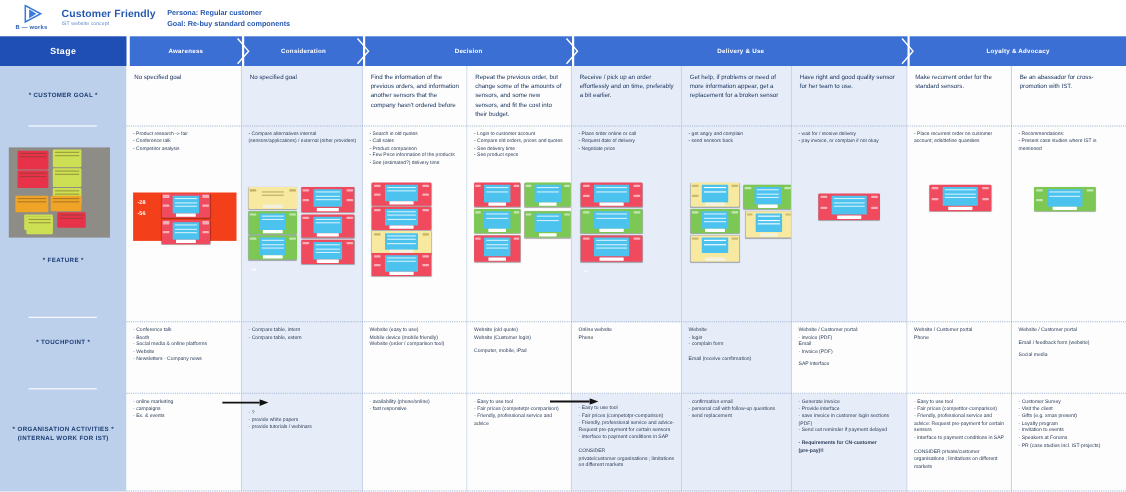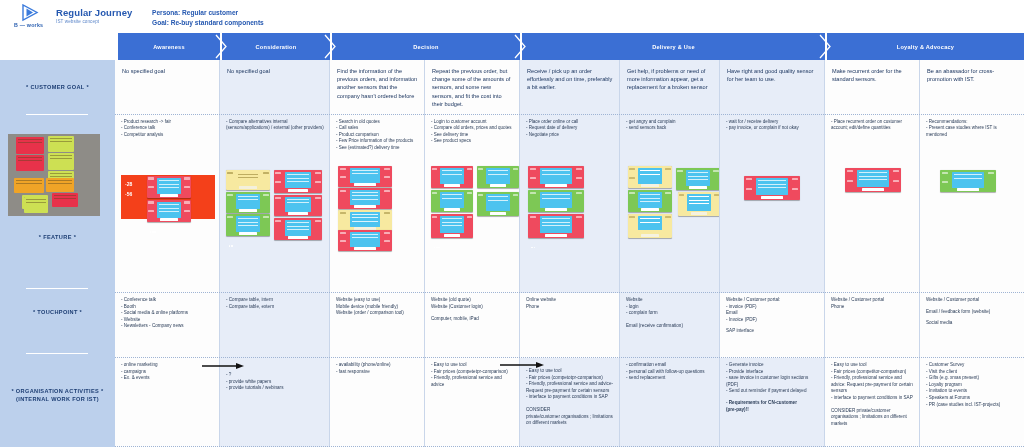--- a/index.html
+++ b/index.html
@@ -89,29 +89,30 @@
   <div class="header">
     <div class="logo-box">
       <div class="logo-mark">
         <svg width="20" height="18" viewBox="0 0 20 18">
           <path d="M3 1 L3 16 L17 8.5 Z" fill="none" stroke="#3b7bdc" stroke-width="1.4"></path>
           <path d="M6.5 4.5 L6.5 12.5 L13 8.5 Z" fill="#3b7bdc"></path>
         </svg>
       </div>
       <div class="logo-word">B — works</div>
     </div>
-    <div class="hdr-title">Regular Journey</div>
+    <div class="hdr-title">Customer Friendly</div>
     <div class="hdr-sub">IST website concept</div>
     <div class="persona">
       <div>Persona: Regular customer</div>
       <div>Goal: Re-buy standard components</div>
     </div>
   </div>
 
   <div class="stagebar">
+    <div class="stage-label">Stage</div>
 
     <div class="stage-cell" style="left:118px; width:102px;">Awareness</div>
     <div class="stage-sep" style="left:215px;">
       <svg width="14" height="27" viewBox="0 0 14 27">
           <path d="M1 2 L11 13.5 L1 25" fill="none" stroke="#ffffff" stroke-width="1.3"></path>
         </svg>
     </div>
 
     <div class="stage-cell" style="left:222px; width:108px;">Consideration</div>
     <div class="stage-sep" style="left:324px;">

